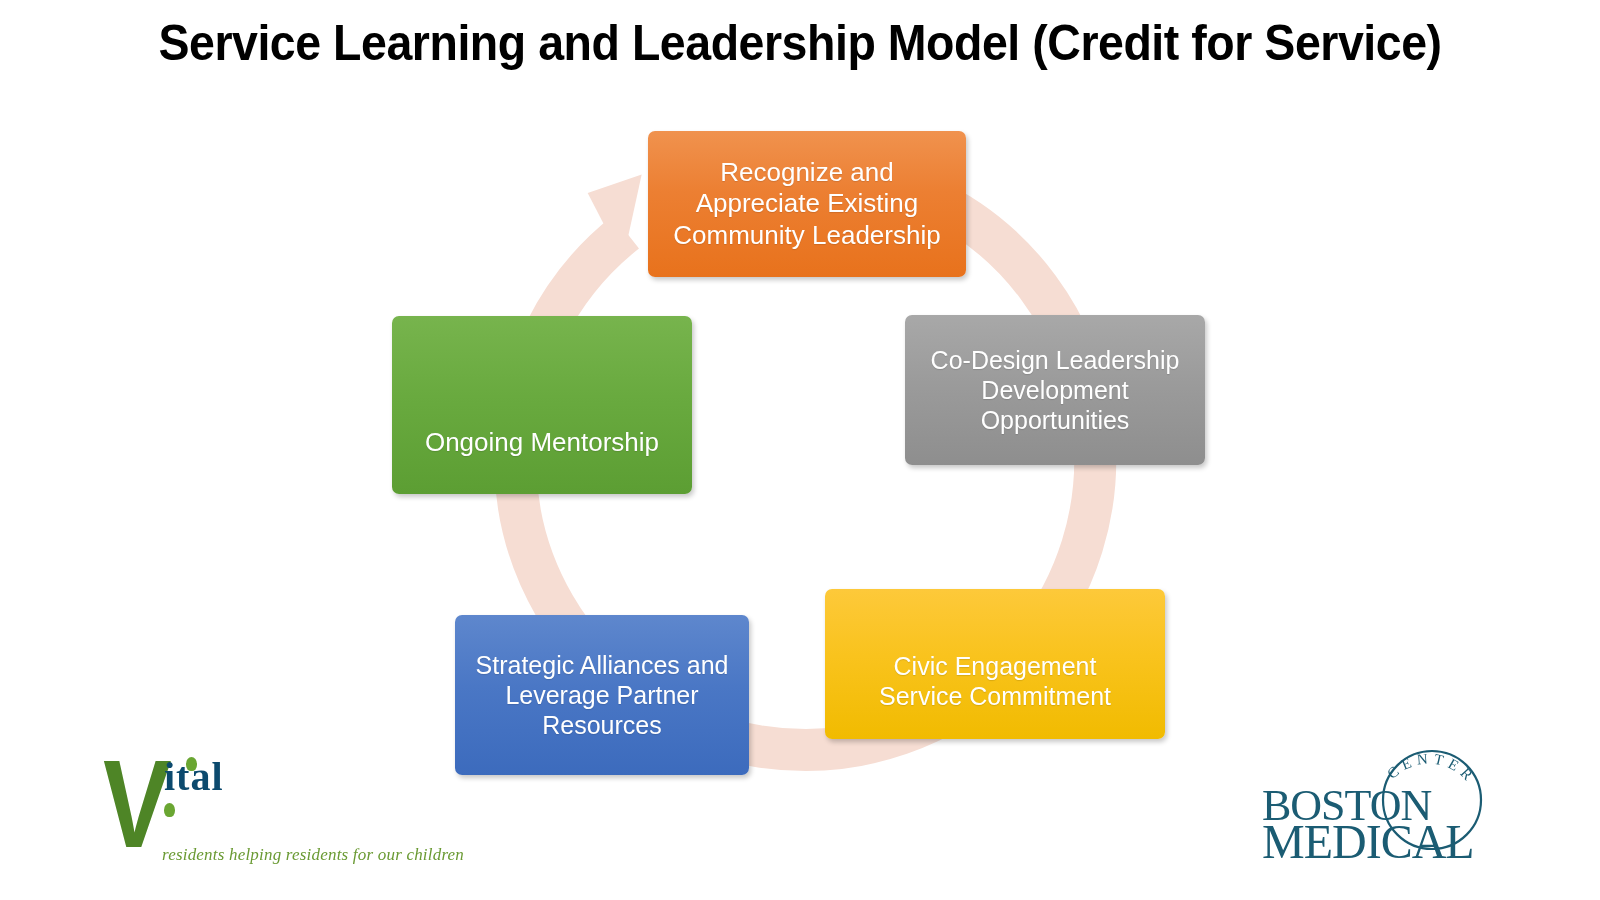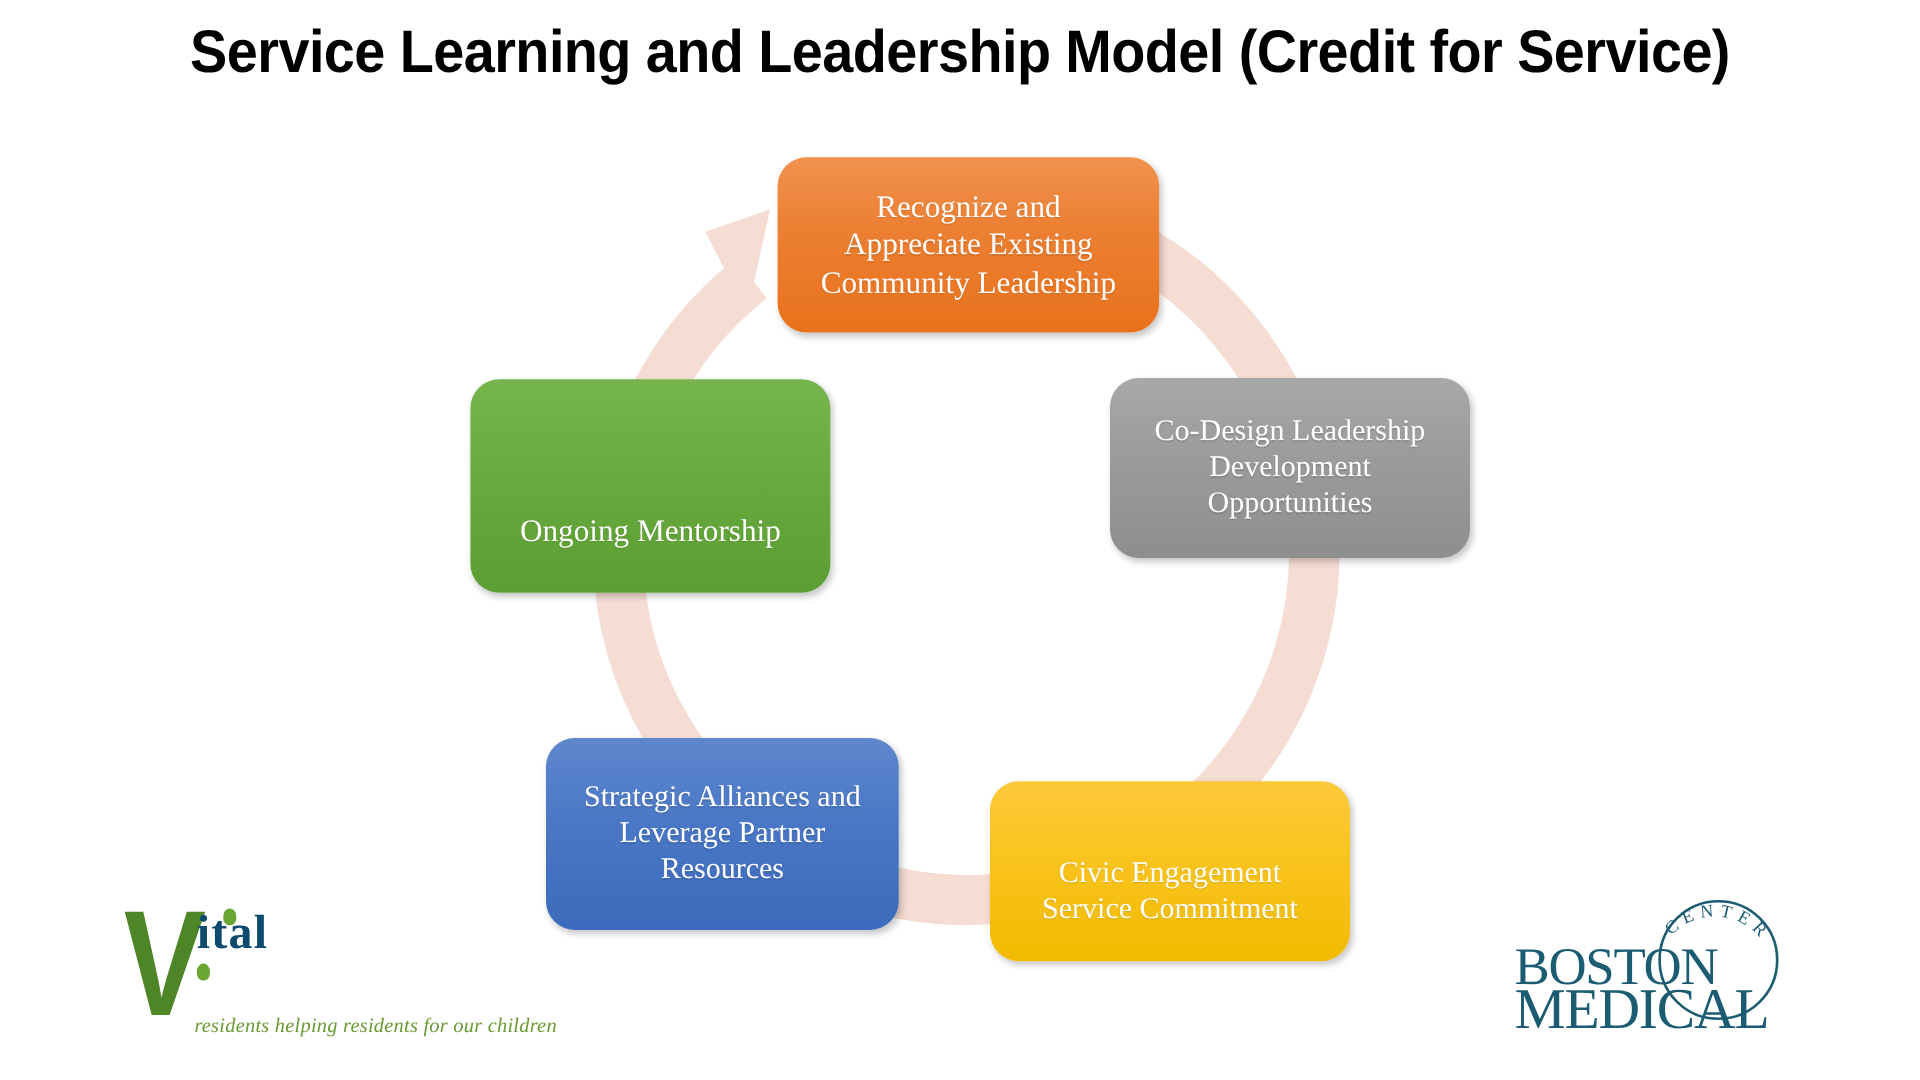--- a/index.html
+++ b/index.html
@@ -45,48 +45,47 @@
     position: absolute;
     left: 380px;
     top: 110px;
     width: 850px;
     height: 700px;
   }
 
   
   .node {
     position: absolute;
-    border-radius: 24px;
+    border-radius: 7px;
     box-sizing: border-box;
     display: flex;
     align-items: center;
     justify-content: center;
     text-align: center;
     color: #ffffff;
-    font-family: Liberation Serif, serif;
+    font-family: Liberation Sans, sans-serif;
     font-size: 26px;
     line-height: 1.21;
     box-shadow: 2px 3px 5px rgba(0,0,0,0.22);
     padding: 20px 12px;
     text-shadow: 0 1px 1px rgba(0,0,0,0.12);
   }
   .node .node-label { display: block; white-space: pre-line; }
 
   #node-recognize {
     left: 648px; top: 131px; width: 318px; height: 146px;
     background: linear-gradient(180deg, #f0924e 0%, #ec7f32 42%, #e8721c 100%);
   }
   #node-codesign {
     left: 905px; top: 315px; width: 300px; height: 150px;
     background: linear-gradient(180deg, #a8a8a8 0%, #9b9b9b 45%, #8e8e8e 100%);
     font-size: 25px;
-    margin-left: 20px;
   }
   #node-civic {
-    left: 825px; top: 651px; width: 300px; height: 150px;
+    left: 825px; top: 589px; width: 340px; height: 150px;
     background: linear-gradient(180deg, #fdc93a 0%, #f9c31d 45%, #f1bb00 100%);
     align-items: flex-end;
     padding-bottom: 28px;
     font-size: 25px;
   }
   #node-strategic {
     left: 455px; top: 615px; width: 294px; height: 160px;
     background: linear-gradient(180deg, #5e87cd 0%, #4a77c5 45%, #3c6bbd 100%);
     font-size: 25px;
   }

